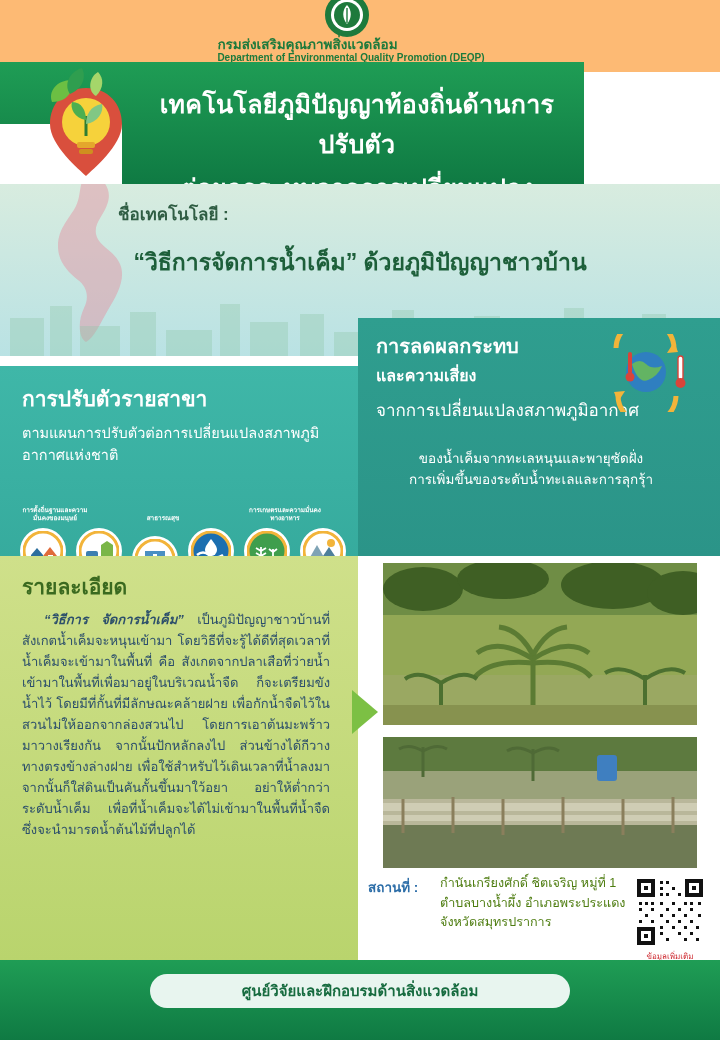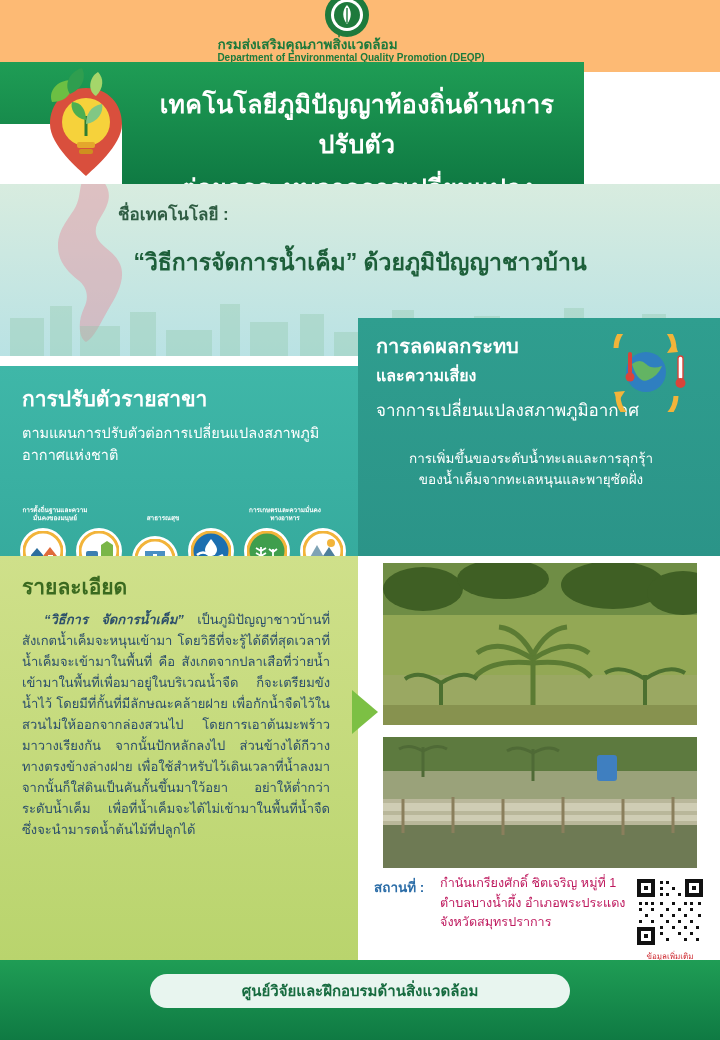--- a/index.html
+++ b/index.html
@@ -141,25 +141,25 @@
     overflow: hidden;
   }
   .photo1 { top: 4px; height: 168px; }
   .photo2 { top: 178px; height: 138px; }
 
   .place-box {
     position: absolute; left: 358px; top: 868px; width: 362px; height: 92px;
     background: #ffffff;
   }
   .place-label {
-    position: absolute; left: 16px; top: 8px; font-size: 13.5px; color: #2d6ea8; font-weight: bold;
+    position: absolute; left: 10px; top: 8px; font-size: 13.5px; color: #2d6ea8; font-weight: bold;
   }
   .place-value {
     position: absolute; left: 82px; top: 6px; width: 200px;
-    font-size: 12.6px; color: #be185d; line-height: 1.55;
+    font-size: 12.6px; color: #4d7c0f; line-height: 1.55;
   }
   .qr { position: absolute; right: 14px; top: 8px; width: 72px; height: 72px; }
   .qr-cap { position: absolute; right: 14px; top: 82px; width: 72px; text-align: center;
             font-size: 8px; color: #cc2027; }
 
   
   .footer {
     position: absolute; left: 0; top: 960px; width: 720px; height: 80px;
     background: linear-gradient(180deg,#1f9d55 0%, #0f7a43 100%);
   }
@@ -326,22 +326,22 @@
       <path d="M20 68 l-4 -10 11 -1 Z" fill="#f2b43a"></path>
       <circle cx="48" cy="38" r="20" fill="#2f7fc0"></circle>
       <path d="M34 30 q8 -6 14 0 t16 2 q-4 10 -14 14 t-16 -16 Z" fill="#63b463"></path>
       <rect x="30" y="18" width="4" height="22" rx="2" fill="#d9443a"></rect>
         <circle cx="32" cy="43" r="4.5" fill="#d9443a"></circle>
       <rect x="80" y="22" width="5" height="24" rx="2.5" fill="#ffffff" stroke="#d9443a" stroke-width="1.4"></rect>
       <circle cx="82.5" cy="49" r="5" fill="#d9443a"></circle>
     </svg>
 
     <div class="risk-text">
+      <div>ของน้ำเค็มจากทะเลหนุนและพายุซัดฝั่ง</div>
       <div>การเพิ่มขึ้นของระดับน้ำทะเลและการลุกรุ้า</div>
-      <div>ของน้ำเค็มจากทะเลหนุนและพายุซัดฝั่ง</div>
     </div>
   </div>
 
   <div class="detail">
     <h3>รายละเอียด</h3>
     <p>
       <span class="hl">“วิธีการ จัดการน้ำเค็ม”</span>
       <span>เป็นภูมิปัญญาชาวบ้านที่สังเกตน้ำเค็มจะหนุนเข้ามา โดยวิธีที่จะรู้ได้ดีที่สุดเวลาที่น้ำเค็มจะเข้ามาในพื้นที่ คือ สังเกตจากปลาเสือที่ว่ายน้ำเข้ามาในพื้นที่เพื่อมาอยู่ในบริเวณน้ำจืด ก็จะเตรียมขังน้ำไว้ โดยมีที่กั้นที่มีลักษณะคล้ายฝาย เพื่อกักน้ำจืดไว้ในสวนไม่ให้ออกจากล่องสวนไป โดยการเอาต้นมะพร้าวมาวางเรียงกัน จากนั้นปักหลักลงไป ส่วนข้างได้กีวางทางตรงข้างล่างฝาย เพื่อใช้สำหรับไว้เดินเวลาที่น้ำลงมา จากนั้นก็ใส่ดินเป็นคันกั้นขึ้นมาใว้อยา อย่าให้ต่ำกว่าระดับน้ำเค็ม เพื่อที่น้ำเค็มจะได้ไม่เข้ามาในพื้นที่น้ำจืด ซึ่งจะนำมารดน้ำต้นไม้ที่ปลูกได้</span>
     </p>
   </div>

